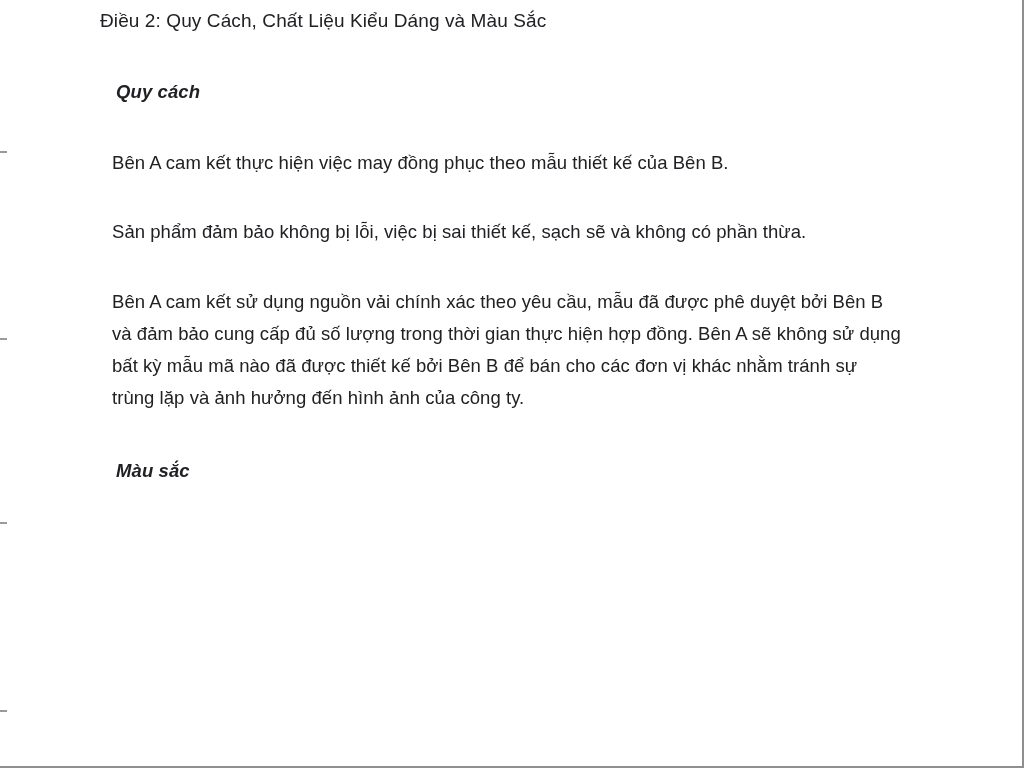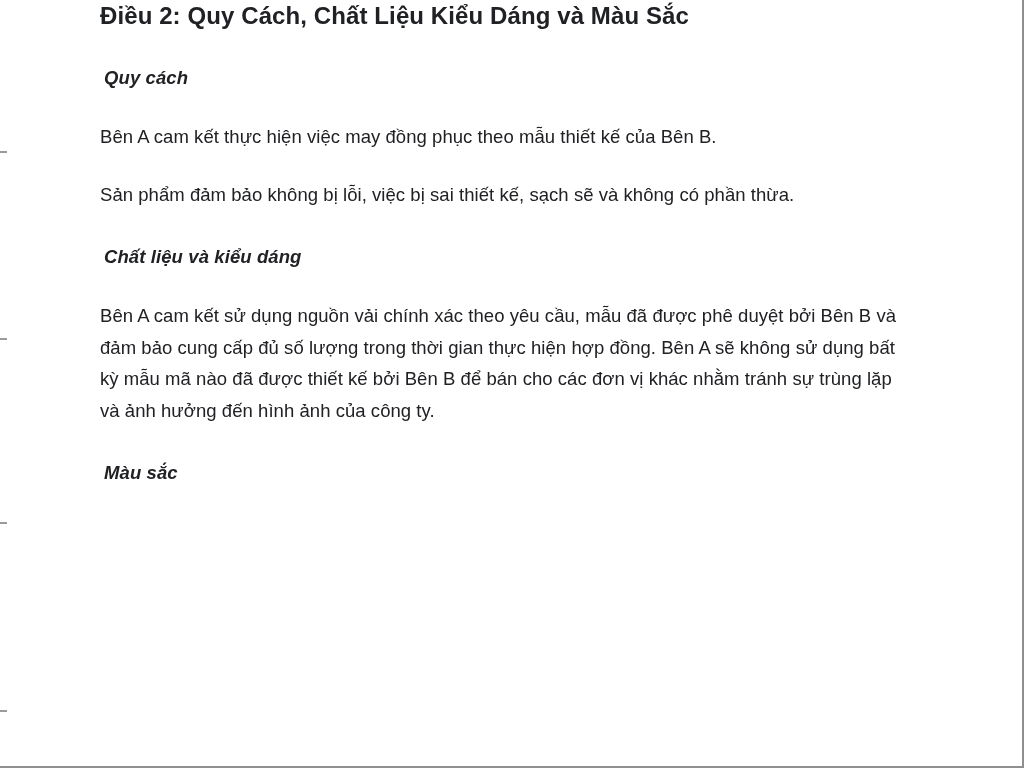--- a/index.html
+++ b/index.html
@@ -30,38 +30,39 @@
     width: 814px;
   }
   .tick {
     position: absolute;
     left: 0;
     width: 7px;
     height: 2px;
     background: #9a9a9a;
   }
   .heading {
-    font-size: 24px;
-    font-weight: bold;
+    font-size: 19px;
+    font-weight: normal;
     line-height: 1.35;
     letter-spacing: 0.1px;
     margin: 0;
+    padding-top: 8px;
   }
   .subheading {
     font-size: 18.5px;
     font-style: italic;
     line-height: 1.4;
-    margin: 4px;
+    margin: 16px;
     padding-top: 29px;
     letter-spacing: 0.1px;
   }
   .para {
     font-size: 18.5px;
     line-height: 1.72;
-    margin: 0;
+    margin: 12px;
     padding-top: 26px;
     letter-spacing: 0.05px;
     text-align: left;
   }
 </style>
 </head>
 <body>
 
 <div id="page">
 
@@ -71,19 +72,18 @@
   <div class="tick" style="top:710px;"></div>
 
   <div class="doc-body">
 
     <h1 class="heading">Điều 2: Quy Cách, Chất Liệu Kiểu Dáng và Màu Sắc</h1>
 
     <h2 class="subheading">Quy cách</h2>
     <p class="para">Bên A cam kết thực hiện việc may đồng phục theo mẫu thiết kế của Bên B.</p>
     <p class="para">Sản phẩm đảm bảo không bị lỗi, việc bị sai thiết kế, sạch sẽ và không có phần thừa.</p>
 
-    <h2 class="subheading">Chất liệu và kiểu dáng</h2>
     <p class="para">Bên A cam kết sử dụng nguồn vải chính xác theo yêu cầu, mẫu đã được phê duyệt bởi Bên B và đảm bảo cung cấp đủ số lượng trong thời gian thực hiện hợp đồng. Bên A sẽ không sử dụng bất kỳ mẫu mã nào đã được thiết kế bởi Bên B để bán cho các đơn vị khác nhằm tránh sự trùng lặp và ảnh hưởng đến hình ảnh của công ty.</p>
 
     <h2 class="subheading">Màu sắc</h2>
 
   </div>
 </div>
 
 </body></html>

